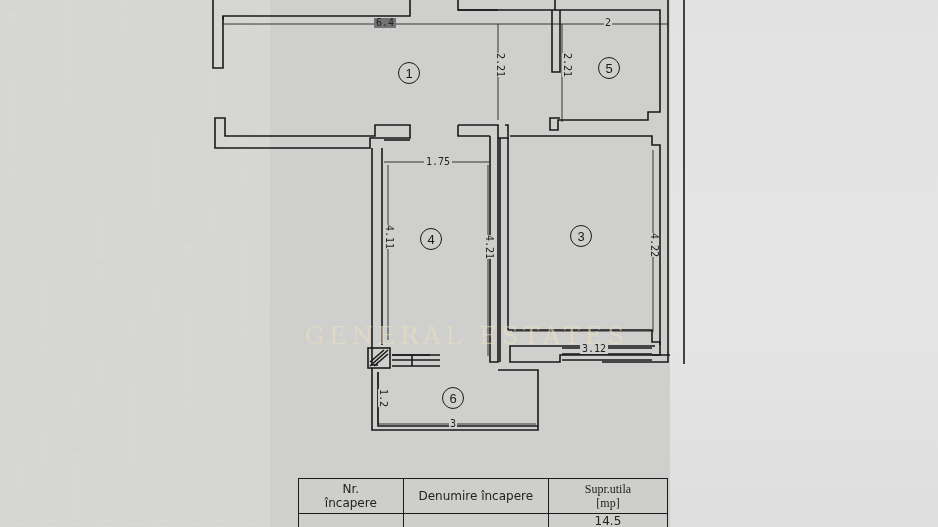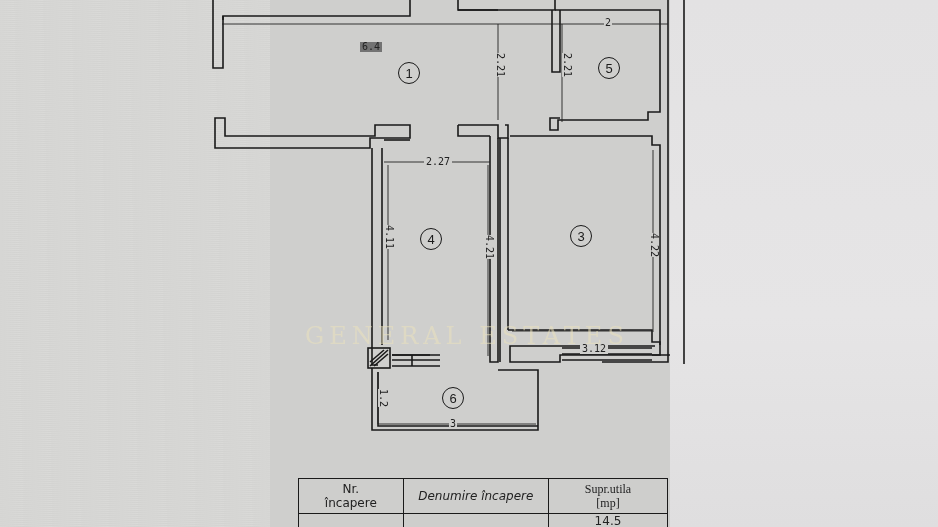--- a/index.html
+++ b/index.html
@@ -95,41 +95,41 @@
 </svg>
 
 <div class="watermark">GENERAL ESTATES</div>
 
 <div class="room-label" style="left:398px;top:62px;">1</div>
 <div class="room-label" style="left:570px;top:225px;">3</div>
 <div class="room-label" style="left:420px;top:228px;">4</div>
 <div class="room-label" style="left:598px;top:57px;">5</div>
 <div class="room-label" style="left:442px;top:387px;">6</div>
 
-<div class="dim" style="left:360px;top:18px;background:#737373;padding:0 2px;margin-top:24px;">6.4</div>
+<div class="dim" style="left:374px;top:18px;background:#737373;padding:0 2px;">6.4</div>
 <div class="dim v" style="left:488px;top:60px;background:#cfcfcd;">2.21</div>
 <div class="dim v" style="left:555px;top:60px;background:#cfcfcd;">2.21</div>
 <div class="dim" style="left:604px;top:18px;background:#cfcfcd;padding:0 1px;">2</div>
-<div class="dim" style="left:424px;top:157px;background:#cfcfcd;padding:0 2px;">2.27</div>
+<div class="dim" style="left:424px;top:157px;background:#cfcfcd;padding:0 2px;">1.75</div>
 <div class="dim v" style="left:377px;top:232px;background:#cfcfcd;">4.11</div>
 <div class="dim v" style="left:477px;top:242px;background:#cfcfcd;">4.21</div>
 <div class="dim v" style="left:642px;top:240px;background:#cfcfcd;">4.22</div>
 <div class="dim" style="left:580px;top:344px;background:#cfcfcd;padding:0 2px;">3.12</div>
 <div class="dim" style="left:449px;top:419px;background:#cfcfcd;padding:0 1px;">3</div>
 <div class="dim v" style="left:374px;top:393px;background:#cfcfcd;">1.2</div>
 
 <div class="table-wrap">
   <table class="rooms">
     <thead>
       <tr>
         <th style="width:90px;">
           <div>Nr.</div>
           <div>încapere</div>
         </th>
-        <th style="width:140px;font-style:italic;">Denumire încapere</th>
+        <th style="width:140px;">Denumire încapere</th>
         <th style="width:110px;font-family:Liberation Serif, serif;">
           <div>Supr.utila</div>
           <div>[mp]</div>
         </th>
       </tr>
     </thead>
     <tbody>
       <tr>
         <td></td>
         <td></td>

